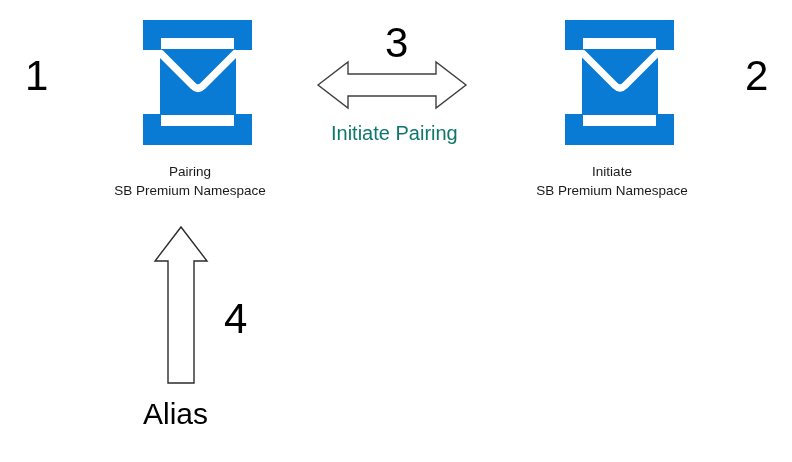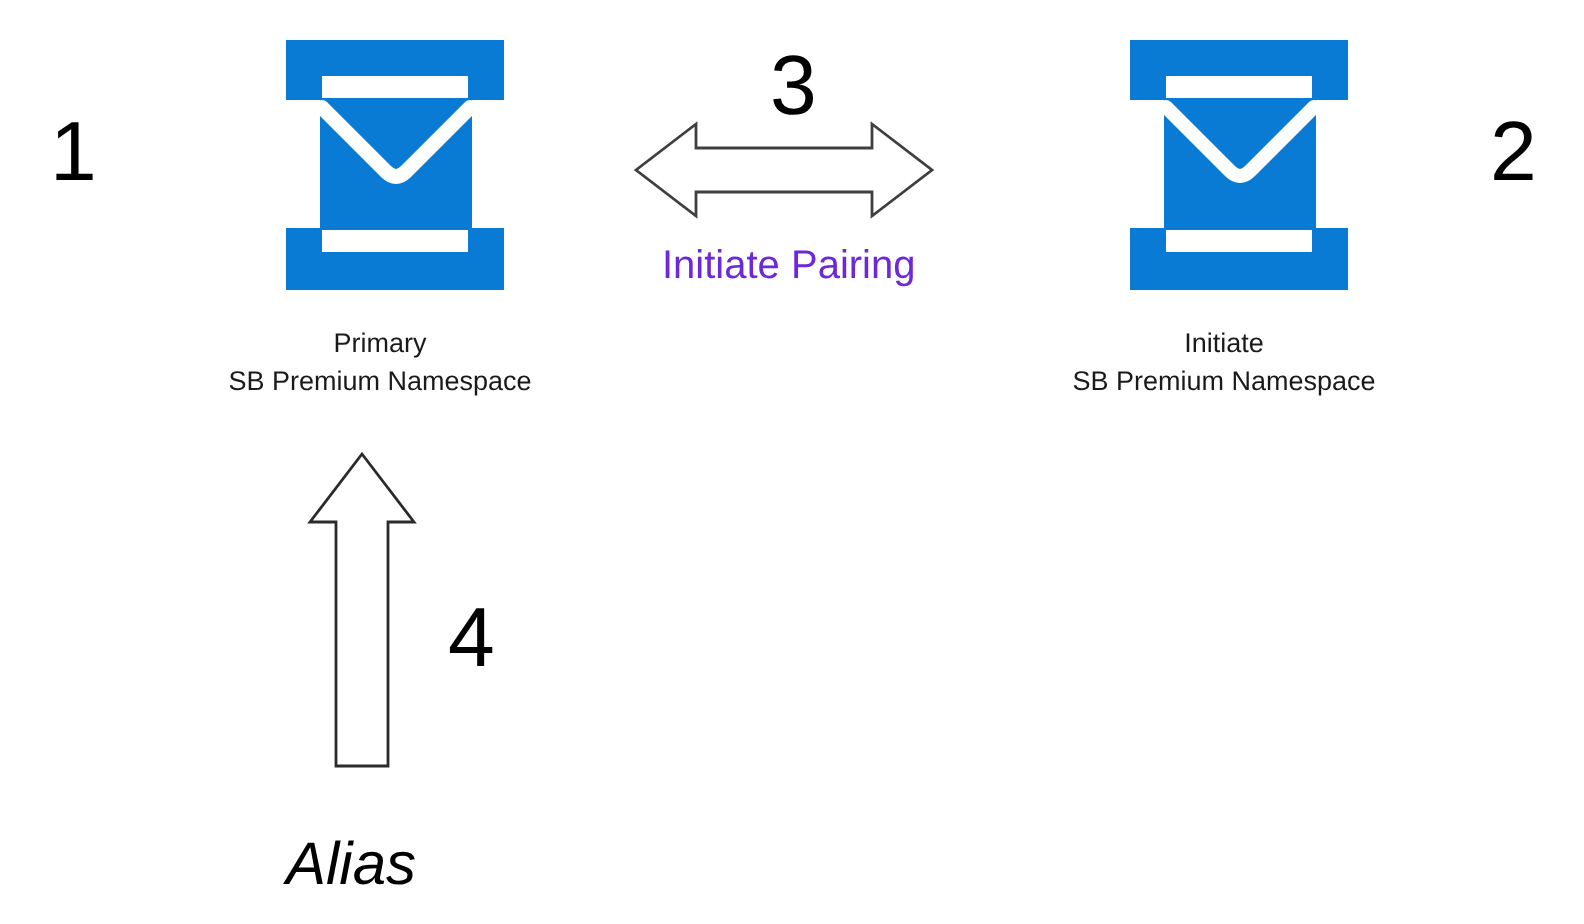--- a/index.html
+++ b/index.html
@@ -56,21 +56,21 @@
   }
   .ns-caption-line {
     display: block;
   }
 
   
   .arrow-label {
     position: absolute;
     font-size: 20px;
     line-height: 1.1;
-    color: #6d28d9;
+    color: #0f766e;
     white-space: nowrap;
     font-family: "Liberation Sans", sans-serif;
   }
   .alias-label {
     position: absolute;
     font-size: 30px;
     line-height: 1.1;
     color: #000000;
     white-space: nowrap;
     font-family: "Liberation Sans", sans-serif;
@@ -106,21 +106,21 @@
           <path d="M41,38 L78,73.5 Q78,77 78,73.5 L115,38 L115,33 L41,33 Z" fill="#ffffff"></path>
 
           <path d="M41,36 L73,68 Q78,73 83,68 L115,36" fill="none" stroke="#ffffff" stroke-width="7" stroke-linecap="round" stroke-linejoin="round"></path>
 
           <path d="M40,37 L40,31 L116,31 L116,37 L78,73 Z" fill="#0a7bd4"></path>
           <path d="M41,35.5 L73,67.5 Q78,72.5 83,67.5 L115,35.5" fill="none" stroke="#ffffff" stroke-width="7" stroke-linecap="round" stroke-linejoin="round"></path>
         </g>
       </svg>
     </div>
     <div class="ns-caption">
-      <span class="ns-caption-line">Primary</span>
+      <span class="ns-caption-line">Pairing</span>
       <span class="ns-caption-line">SB Premium Namespace</span>
     </div>
   </div>
 
   <div class="namespace-node" style="left:512px; top:18px;">
     <div class="ns-icon-wrap">
       <svg width="140" height="132" viewBox="0 0 140 132" aria-hidden="true">
         <g fill="#0a7bd4">
           <path d="M23,2 L132,2 L132,32 L114,32 L114,20 L41,20 L41,32 L23,32 Z"></path>
           <path d="M23,96 L41,96 L41,108 L114,108 L114,96 L132,96 L132,127 L23,127 Z"></path>
@@ -149,15 +149,15 @@
   <div class="arrow-label" style="left:331px; top:122px;">Initiate Pairing</div>
 
   <div class="abs" style="left:152px; top:225px;">
     <svg width="58" height="160" viewBox="0 0 58 160" aria-hidden="true">
       <path d="M29,2 L55,36 L42,36 L42,158 L16,158 L16,36 L3,36 Z" fill="#ffffff" stroke="#2b2b2b" stroke-width="1.4" stroke-linejoin="miter"></path>
     </svg>
   </div>
 
   <div class="abs step-number" style="left:224px; top:298px;">4</div>
 
-  <div class="alias-label" style="left:143px; top:416px;font-style:italic;">Alias</div>
+  <div class="alias-label" style="left:143px; top:397px;">Alias</div>
 
 </div>
 
 </body></html>

